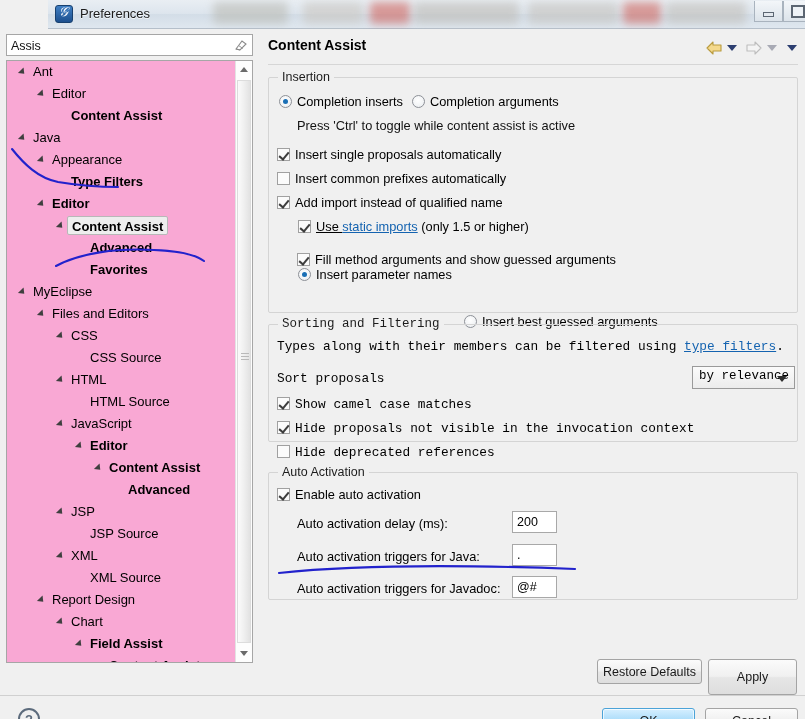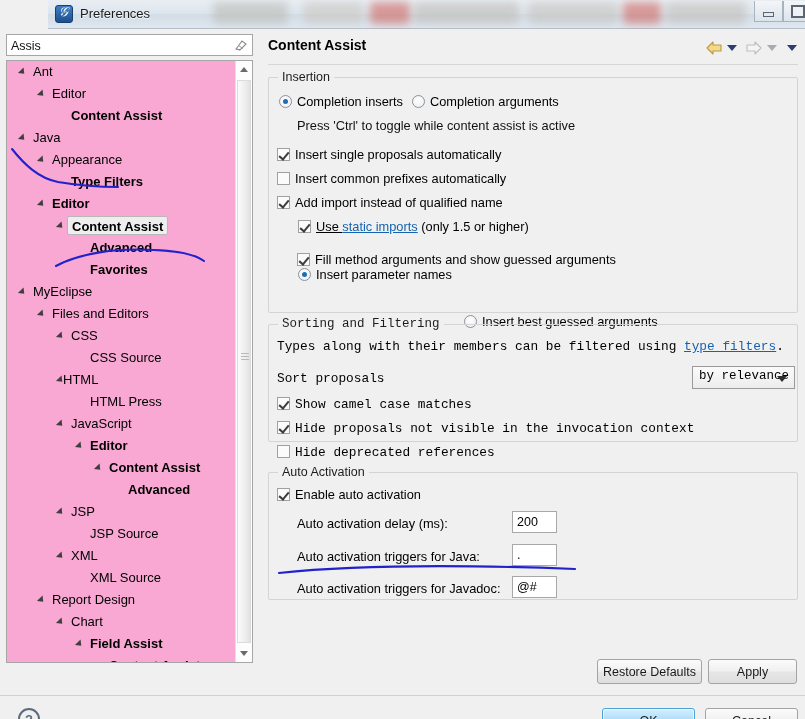--- a/index.html
+++ b/index.html
@@ -354,21 +354,21 @@
     border: 1px solid #a4a4a4;
     border-radius: 3px;
     box-sizing: border-box;
     font-family: "Liberation Sans", sans-serif;
     font-size: 12.5px;
     color: #1a1a1a;
     display: flex; align-items: center; justify-content: center;
     cursor: pointer;
   }
   #btn-restore { left: 597px; top: 630px; width: 105px; height: 25px; }
-  #btn-apply   { left: 708px; top: 630px; width: 89px; height: 25px; }
+  #btn-apply   { left: 708px; top: 630px; width: 89px; height: 36px; }
 
   #footer-sep {
     position: absolute; left: 0; top: 666px;
     width: 805px; height: 1px;
     background: #d0d0d0;
   }
   #btn-ok {
     left: 602px; top: 679px; width: 93px; height: 26px;
     background: linear-gradient(to bottom, #d6efff 0%, #aadcfa 48%, #8fd0f7 52%, #bbe5fd 100%);
     border: 1px solid #4ba3d8;
@@ -481,24 +481,24 @@
             </div>
             <div class="tree-item">
               <span class="tw" style="left: 46px;"></span>
               <span class="lbl" style="left: 64px;">CSS</span>
             </div>
             <div class="tree-item">
               <span class="lbl" style="left: 83px;">CSS Source</span>
             </div>
             <div class="tree-item">
               <span class="tw" style="left: 46px;"></span>
-              <span class="lbl" style="left: 56px;">HTML</span>
-            </div>
-            <div class="tree-item">
-              <span class="lbl" style="left: 83px;">HTML Press</span>
+              <span class="lbl" style="left: 64px;">HTML</span>
+            </div>
+            <div class="tree-item">
+              <span class="lbl" style="left: 83px;">HTML Source</span>
             </div>
             <div class="tree-item">
               <span class="tw" style="left: 46px;"></span>
               <span class="lbl" style="left: 64px;">JavaScript</span>
             </div>
             <div class="tree-item bold">
               <span class="tw" style="left: 65px;"></span>
               <span class="lbl" style="left: 83px;">Editor</span>
             </div>
             <div class="tree-item bold">

